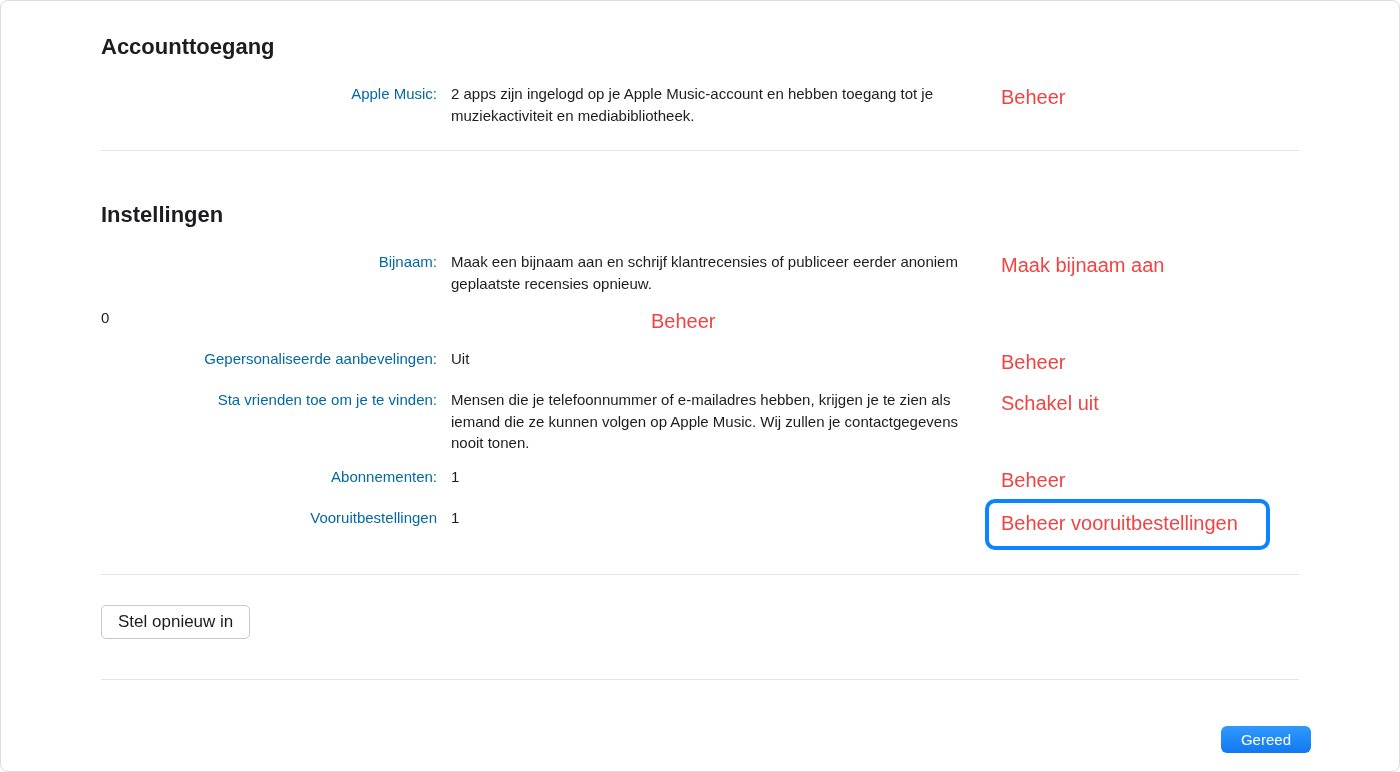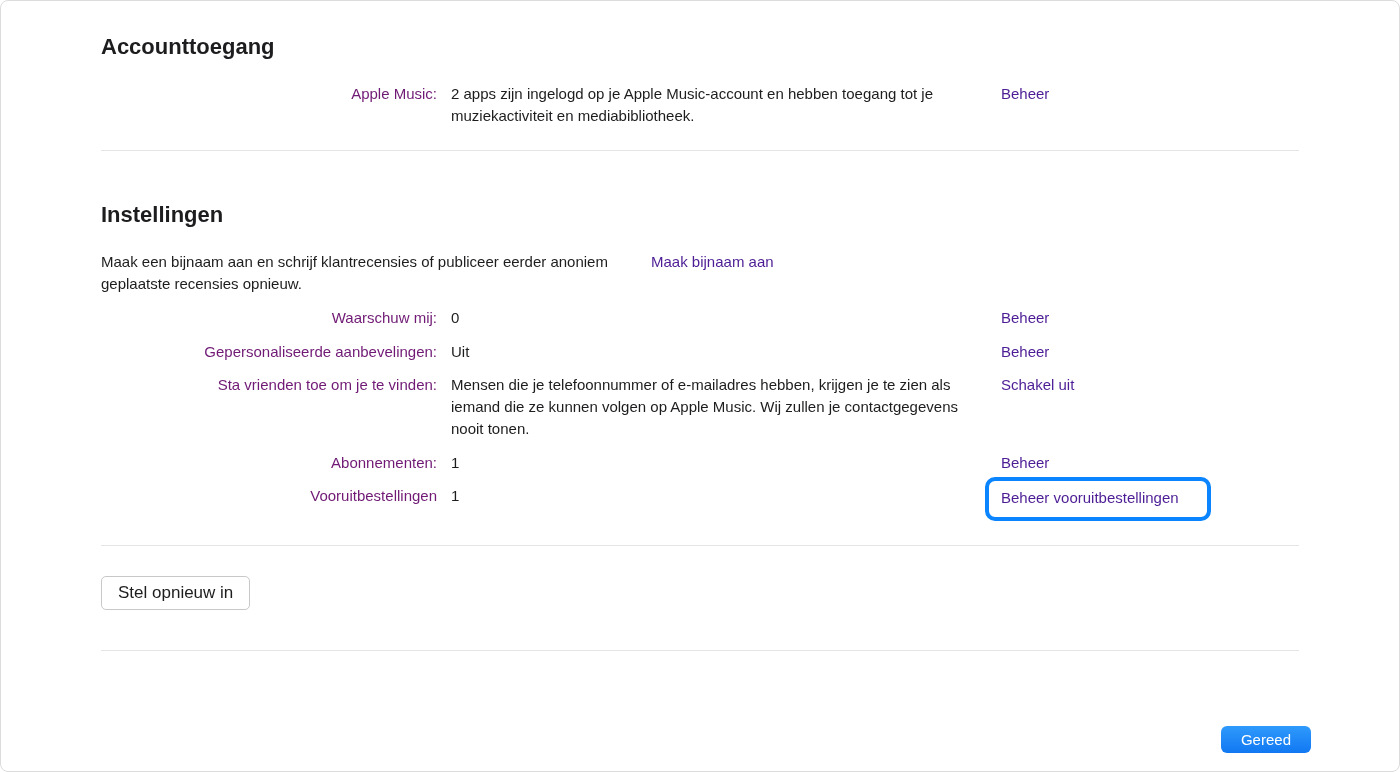--- a/index.html
+++ b/index.html
@@ -31,40 +31,40 @@
     }
     .row {
       display: flex;
       align-items: flex-start;
       margin-bottom: 12px;
     }
     .label-col {
       width: 350px;
       text-align: right;
       padding-right: 14px;
-      color: #701a75;
+      color: #0369a1;
       font-size: 15px;
       line-height: 1.45;
     }
     .value-col {
       width: 550px;
       padding-right: 10px;
       color: #1d1d1f;
       font-size: 15px;
       line-height: 1.45;
     }
     .action-col {
       flex: 1;
       text-align: left;
     }
     .link {
-      color: #4c1d95;
+      color: #ef4444;
       text-decoration: none;
       cursor: pointer;
-      font-size: 15px;
+      font-size: 20px;
     }
     .divider {
       border: none;
       border-top: 1px solid #e5e5e5;
       margin: 24px 0 48px 0;
     }
     .divider.tight {
       margin: 24px 0 30px 0;
     }
     .highlight-box {
@@ -133,28 +133,28 @@
     <div class="action-col">
       <a class="link">Beheer</a>
     </div>
   </div>
 
   <hr class="divider">
 
   <h2 class="section-title">Instellingen</h2>
 
   <div class="row">
+    <div class="label-col">Bijnaam:</div>
     <div class="value-col">Maak een bijnaam aan en schrijf klantrecensies of publiceer eerder anoniem geplaatste recensies opnieuw.</div>
     <div class="action-col">
       <a class="link">Maak bijnaam aan</a>
     </div>
   </div>
 
   <div class="row">
-    <div class="label-col">Waarschuw mij:</div>
     <div class="value-col">0</div>
     <div class="action-col">
       <a class="link">Beheer</a>
     </div>
   </div>
 
   <div class="row">
     <div class="label-col">Gepersonaliseerde aanbevelingen:</div>
     <div class="value-col">Uit</div>
     <div class="action-col">

